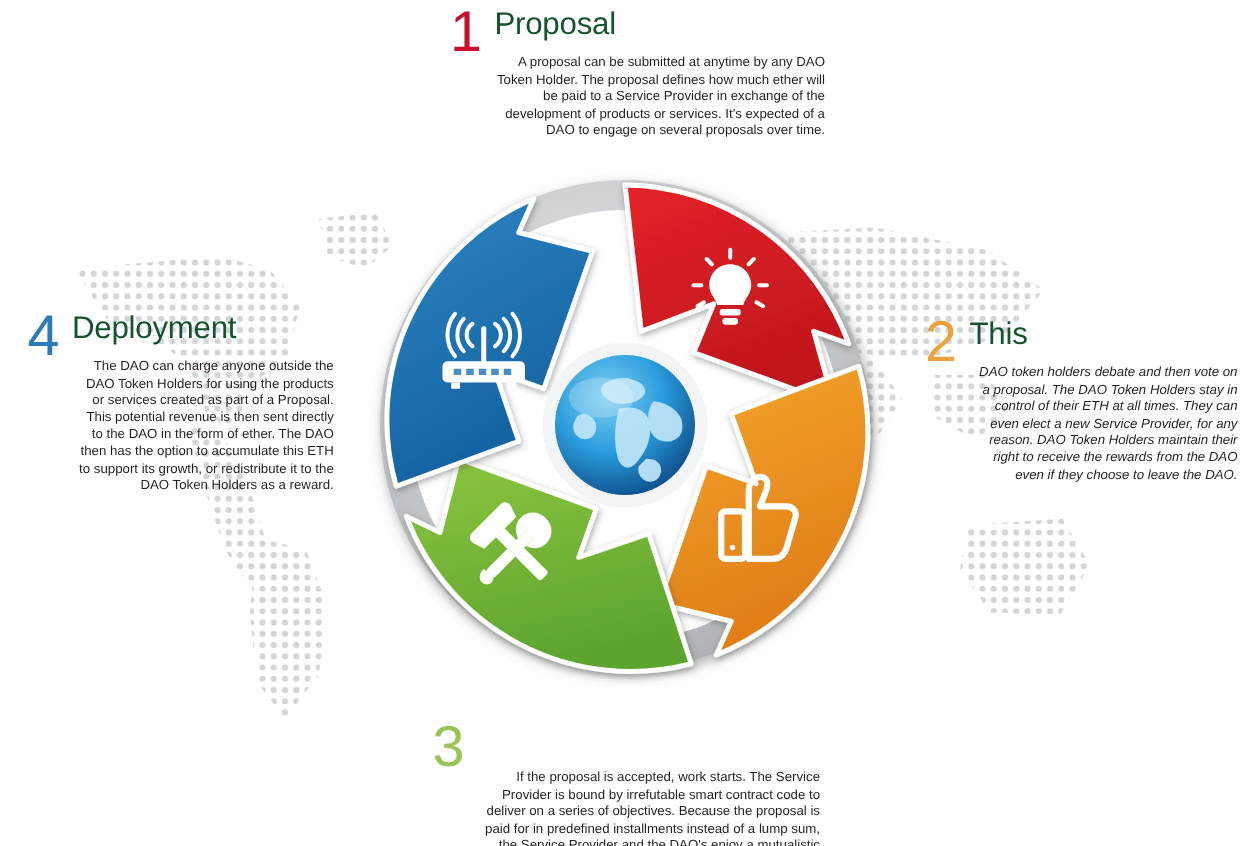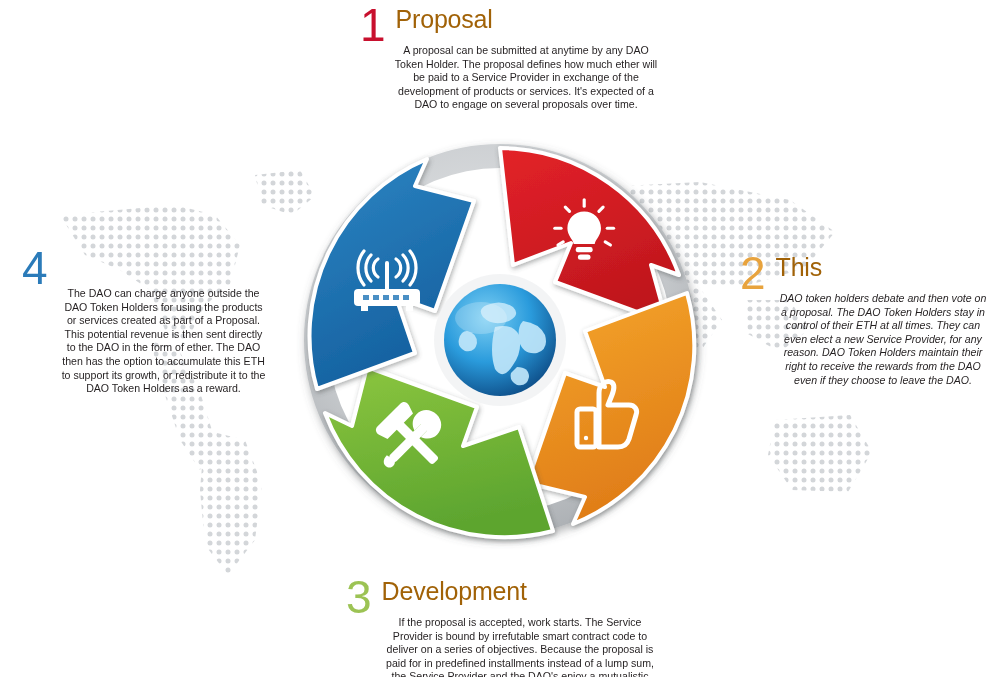--- a/index.html
+++ b/index.html
@@ -16,26 +16,26 @@
 
   
   .block { position: absolute; z-index: 5; }
   .blk-head { display: flex; align-items: flex-start; }
   .num {
     font-size: 46px; line-height: 38px; font-weight: 400;
     font-family: "Liberation Sans", sans-serif;
     margin-right: 10px; margin-top: 2px;
   }
   .ttl {
-    font-size: 25px; line-height: 30px; font-weight: 400; color: #a16207;
+    font-size: 25px; line-height: 30px; font-weight: 400; color: #14532d;
     letter-spacing: -0.2px;
   }
   .body-txt {
     font-size: 10.6px; line-height: 13.6px; color: #231f20;
-    text-align: center;
+    text-align: right;
   }
 
   
   #block-proposal   { left: 360px; top: 4px;   width: 300px; }
   #block-proposal .indent { padding-left: 32px; }
   #block-vote       { left: 740px; top: 252px; width: 250px; }
   #block-vote .indent { padding-left: 36px; font-style: italic; }
   #block-development{ left: 346px; top: 576px; width: 310px; }
   #block-development .indent { padding-left: 38px; }
   #block-deployment { left: 22px;  top: 247px; width: 245px; }
@@ -249,29 +249,29 @@
       <span class="ttl">This</span>
     </div>
     <div class="indent">
       <p class="body-txt">DAO token holders debate and then vote on a proposal. The DAO Token Holders stay in control of their ETH at all times. They can even elect a new Service Provider, for any reason. DAO Token Holders maintain their right to receive the rewards from the DAO even if they choose to leave the DAO.</p>
     </div>
   </div>
 
   <div class="block" id="block-development">
     <div class="blk-head">
       <span class="num" style="color:#9cc354">3</span>
-      <span class="ttl">Development</span>
     </div>
     <div class="indent">
       <p class="body-txt">If the proposal is accepted, work starts. The Service Provider is bound by irrefutable smart contract code to deliver on a series of objectives. Because the proposal is paid for in predefined installments instead of a lump sum, the Service Provider and the DAO's enjoy a mutualistic relationship.</p>
     </div>
   </div>
 
   <div class="block" id="block-deployment">
     <div class="blk-head">
       <span class="num" style="color:#2b7bb9">4</span>
+      <span class="ttl">Deployment</span>
     </div>
     <div class="indent">
       <p class="body-txt">The DAO can charge anyone outside the DAO Token Holders for using the products or services created as part of a Proposal. This potential revenue is then sent directly to the DAO in the form of ether. The DAO then has the option to accumulate this ETH to support its growth, or redistribute it to the DAO Token Holders as a reward.</p>
     </div>
   </div>
 
 </div>
 
 </body></html>

